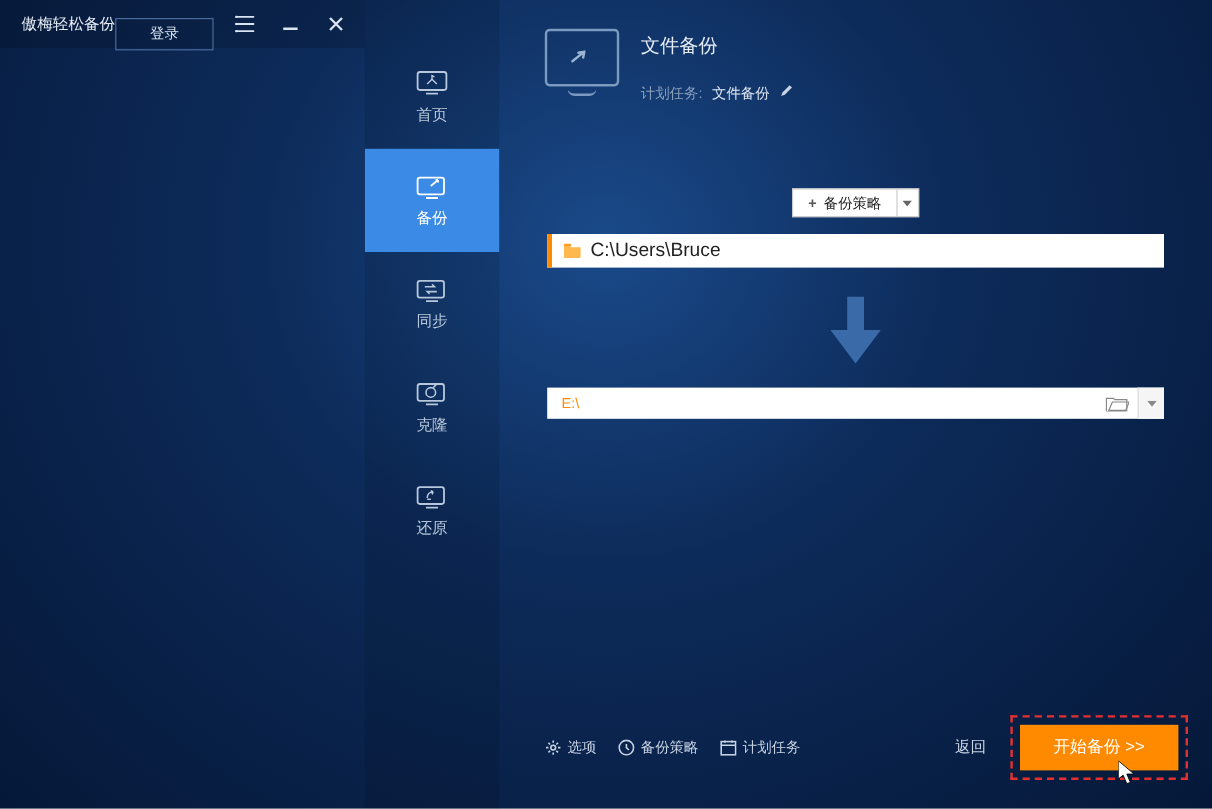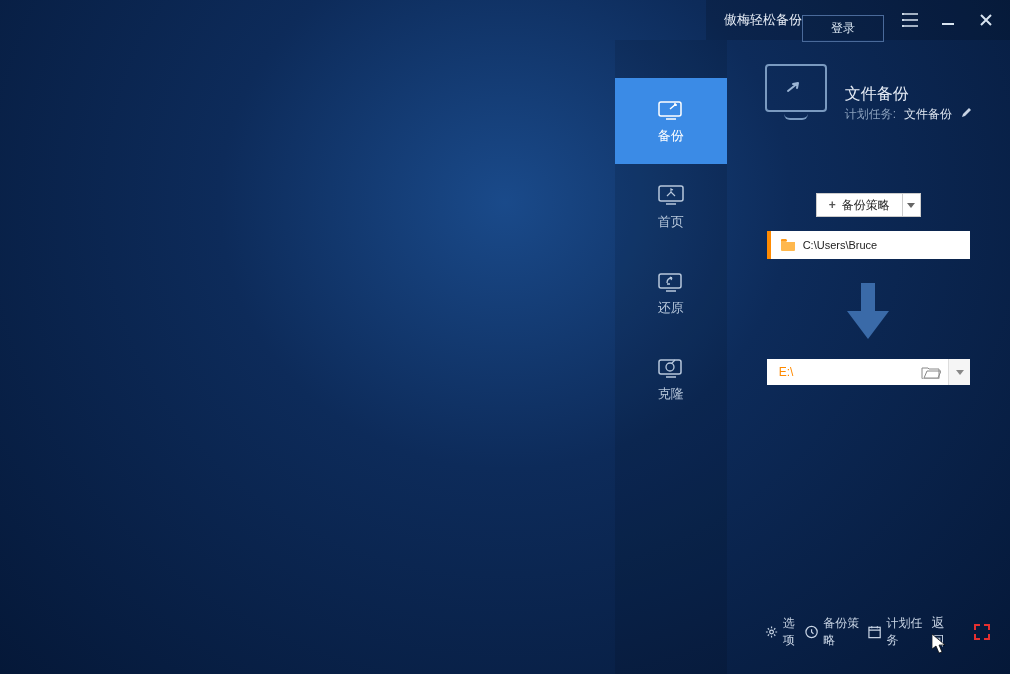--- a/index.html
+++ b/index.html
@@ -12,22 +12,20 @@
       width: 1010px;
       height: 674px;
       overflow: hidden;
       position: relative;
     }
     .app-window {
       width: 100%;
       height: 100%;
       background: radial-gradient(ellipse at 50% 30%, #1a4a8a 0%, #0d2b5a 40%, #051838 100%);
       display: flex;
-      flex-direction: column;
-      align-items: flex-end;
     }
     .titlebar {
       height: 40px;
       display: flex;
       align-items: center;
       padding: 0 12px;
       background: rgba(0,0,0,0.15);
     }
     .titlebar-title {
       color: #e8eef7;
@@ -120,23 +118,22 @@
       left: 50%;
       transform: translateX(-50%);
       width: 24px;
       height: 6px;
       border-bottom: 2px solid #7a9ac0;
       border-radius: 0 0 6px 6px;
     }
     .header-text {
       display: flex;
       flex-direction: column;
-      gap: 0;
+      gap: 20px;
       padding-top: 4px;
-      margin-top: 16px;
     }
     .header-title {
       color: #e8eef7;
       font-size: 16px;
     }
     .header-subrow {
       display: flex;
       align-items: center;
       gap: 8px;
     }
@@ -195,21 +192,21 @@
       padding: 0 10px;
       gap: 8px;
       margin: 0 2px;
     }
     .folder-icon-small {
       width: 14px;
       height: 12px;
     }
     .path-text {
       color: #222;
-      font-size: 11px;
+      font-size: 16px;
     }
     .arrow-down-big {
       display: flex;
       justify-content: center;
       margin: 24px 0 20px 0;
     }
     .dest-box {
       background: #fff;
       height: 26px;
       display: flex;
@@ -244,20 +241,21 @@
       position: absolute;
       bottom: 24px;
       left: 38px;
       right: 20px;
       display: flex;
       align-items: center;
     }
     .footer-left {
       display: flex;
       align-items: center;
+      gap: 18px;
     }
     .footer-item {
       display: flex;
       align-items: center;
       gap: 5px;
       color: #c8d4e4;
       font-size: 12px;
       cursor: pointer;
     }
     .footer-right {
@@ -317,52 +315,60 @@
         <svg width="14" height="14" viewBox="0 0 14 14">
             <path d="M2 2l10 10M12 2L2 12" stroke="#d8e4f0" stroke-width="2"></path>
           </svg>
       </div>
     </div>
   </div>
 
   <div class="main-area">
 
     <div class="sidebar">
+      <div class="sidebar-item">
+        <svg class="sidebar-icon" viewBox="0 0 30 24">
+            <rect x="3" y="3" width="24" height="15" rx="2" fill="none" stroke="#b8c8dc" stroke-width="1.5"></rect>
+            <path d="M11 13l4-4 4 4M15 9v-3l2 1" fill="none" stroke="#b8c8dc" stroke-width="1.2"></path>
+            <path d="M10 21h10" stroke="#b8c8dc" stroke-width="1.5"></path>
+          </svg>
+        <div class="sidebar-label">首页</div>
+      </div>
       <div class="sidebar-item active">
         <svg class="sidebar-icon" viewBox="0 0 30 24">
             <rect x="3" y="5" width="22" height="14" rx="2" fill="none" stroke="#fff" stroke-width="1.5"></rect>
             <path d="M14 12l6-5M20 7l-2 0M20 7l0 2" fill="none" stroke="#fff" stroke-width="1.5"></path>
             <path d="M10 22h10" stroke="#fff" stroke-width="1.5"></path>
           </svg>
         <div class="sidebar-label">备份</div>
       </div>
       <div class="sidebar-item">
         <svg class="sidebar-icon" viewBox="0 0 30 24">
-            <rect x="3" y="3" width="24" height="15" rx="2" fill="none" stroke="#b8c8dc" stroke-width="1.5"></rect>
-            <path d="M11 13l4-4 4 4M15 9v-3l2 1" fill="none" stroke="#b8c8dc" stroke-width="1.2"></path>
-            <path d="M10 21h10" stroke="#b8c8dc" stroke-width="1.5"></path>
-          </svg>
-        <div class="sidebar-label">首页</div>
-      </div>
-      <div class="sidebar-item">
-        <svg class="sidebar-icon" viewBox="0 0 30 24">
             <rect x="3" y="5" width="22" height="14" rx="2" fill="none" stroke="#b8c8dc" stroke-width="1.5"></rect>
-            <path d="M11 14c0-3 2-5 5-5M16 9l-2-1M16 9l-1 2M14 15l-3 0" fill="none" stroke="#b8c8dc" stroke-width="1.3"></path>
+            <path d="M9 10h8l-2-2M19 14h-8l2 2" fill="none" stroke="#b8c8dc" stroke-width="1.3"></path>
             <path d="M10 22h10" stroke="#b8c8dc" stroke-width="1.5"></path>
           </svg>
-        <div class="sidebar-label">还原</div>
+        <div class="sidebar-label">同步</div>
       </div>
       <div class="sidebar-item">
         <svg class="sidebar-icon" viewBox="0 0 30 24">
             <rect x="3" y="5" width="22" height="14" rx="2" fill="none" stroke="#b8c8dc" stroke-width="1.5"></rect>
             <circle cx="14" cy="12" r="4" fill="none" stroke="#b8c8dc" stroke-width="1.3"></circle>
             <path d="M16 8l3-3" stroke="#b8c8dc" stroke-width="1.3"></path>
             <path d="M10 22h10" stroke="#b8c8dc" stroke-width="1.5"></path>
           </svg>
         <div class="sidebar-label">克隆</div>
+      </div>
+      <div class="sidebar-item">
+        <svg class="sidebar-icon" viewBox="0 0 30 24">
+            <rect x="3" y="5" width="22" height="14" rx="2" fill="none" stroke="#b8c8dc" stroke-width="1.5"></rect>
+            <path d="M11 14c0-3 2-5 5-5M16 9l-2-1M16 9l-1 2M14 15l-3 0" fill="none" stroke="#b8c8dc" stroke-width="1.3"></path>
+            <path d="M10 22h10" stroke="#b8c8dc" stroke-width="1.5"></path>
+          </svg>
+        <div class="sidebar-label">还原</div>
       </div>
     </div>
 
     <div class="content">
 
       <div class="header-row">
         <div style="position:relative;">
           <div class="header-icon-box">
             <svg width="28" height="22" viewBox="0 0 28 22">
                 <path d="M6 14l10-8M16 6l-5 1M16 6l-1 5" fill="none" stroke="#9ab4d4" stroke-width="2" stroke-linecap="round"></path>
@@ -447,20 +453,21 @@
             <svg width="14" height="14" viewBox="0 0 14 14">
                 <rect x="1" y="2" width="12" height="11" fill="none" stroke="#c8d4e4" stroke-width="1.3"></rect>
                 <path d="M1 5h12M4 1v2M10 1v2" stroke="#c8d4e4" stroke-width="1.3"></path>
               </svg>
             <span>计划任务</span>
           </div>
         </div>
         <div class="footer-right">
           <div class="back-btn">返回</div>
           <div class="start-btn-wrap">
+            <button class="start-btn">开始备份 &gt;&gt;</button>
             <svg class="cursor-arrow" width="16" height="20" viewBox="0 0 16 20">
                 <path d="M0 0l0 15 4-3 3 7 3-1-3-7 6 0z" fill="#fff" stroke="#000" stroke-width="0.7"></path>
               </svg>
           </div>
         </div>
       </div>
 
     </div>
 
   </div>

